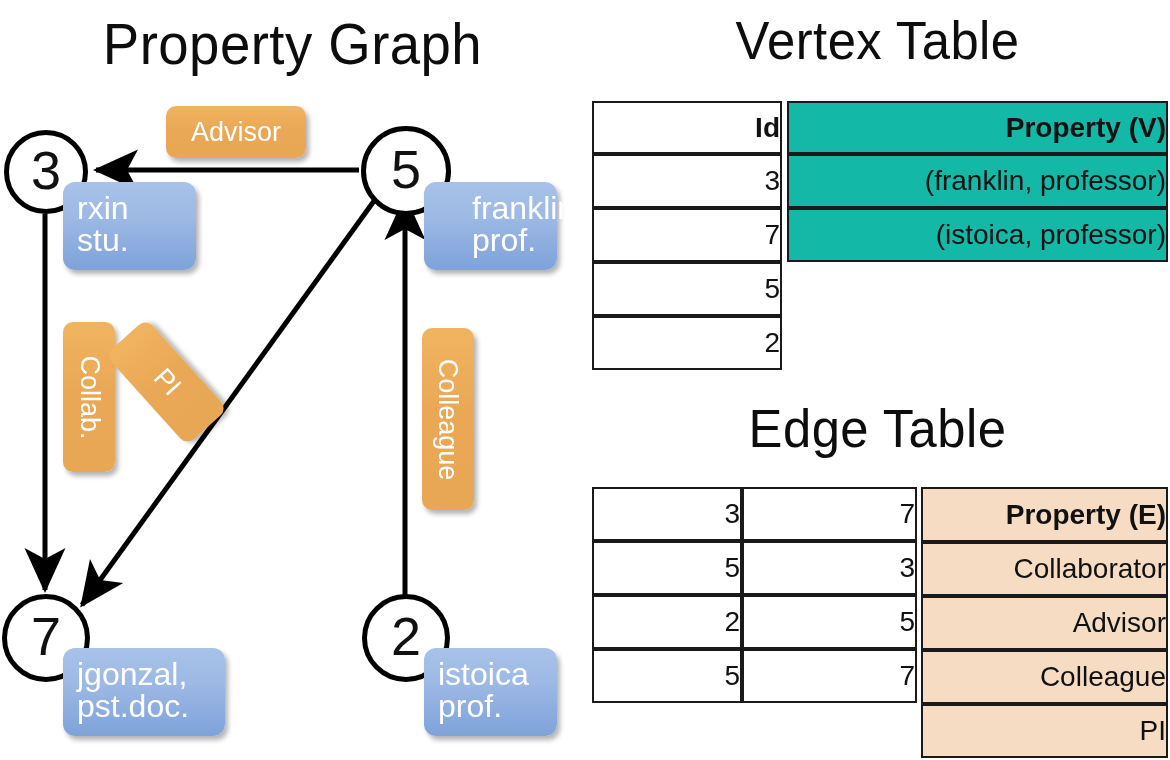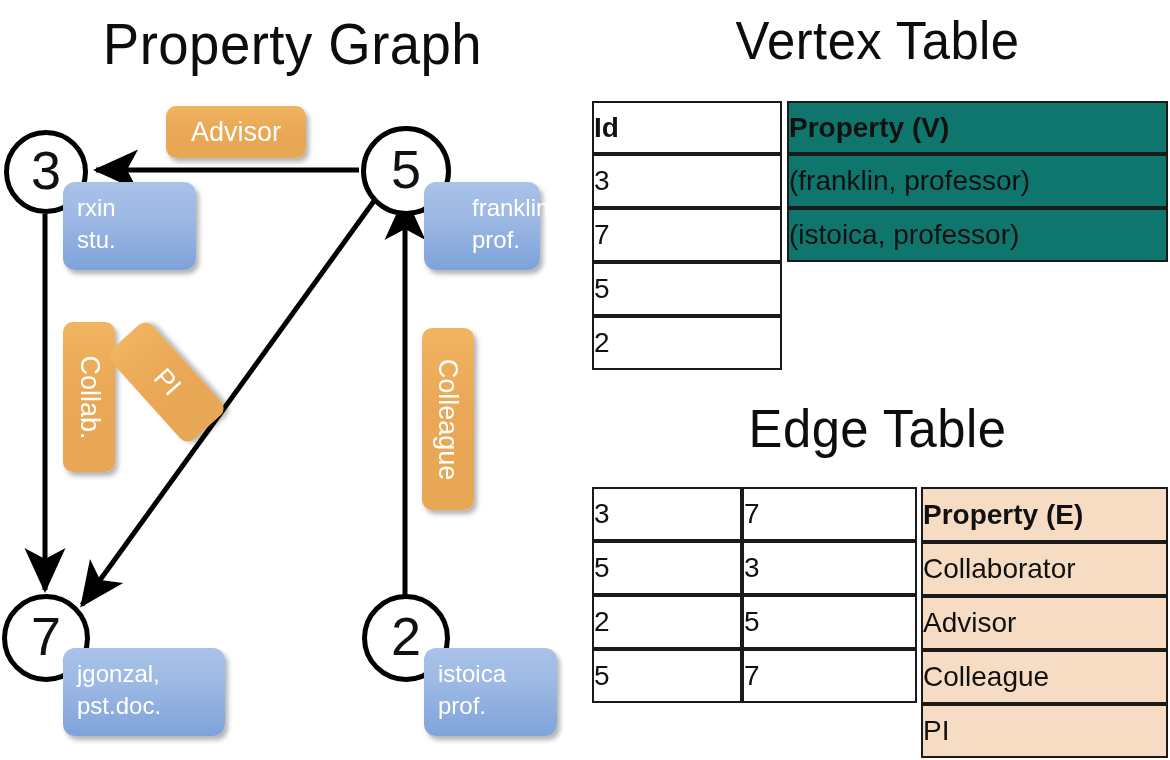--- a/index.html
+++ b/index.html
@@ -37,21 +37,21 @@
     font-size:54px;color:#111;line-height:1;
   }
   .node span{position:relative;top:-2px;}
 
   
   .vbox{
     position:absolute;border-radius:12px;
     background:linear-gradient(180deg,#a8c2e8 0%,#9db9e4 40%,#7ea2da 100%);
     box-shadow:3px 4px 5px rgba(0,0,0,0.30);
     color:#ffffff;font-family:"Liberation Sans", sans-serif;font-weight:300;
-    font-size:24px;line-height:32px;
+    font-size:32px;line-height:32px;
     padding:10px 14px;box-sizing:border-box;
   }
 
   
   .ebox{
     position:absolute;border-radius:10px;
     background:linear-gradient(180deg,#f0b460 0%,#eaa856 45%,#e8a755 100%);
     box-shadow:3px 4px 5px rgba(0,0,0,0.30);
     color:#ffffff;font-family:"Liberation Sans", sans-serif;font-weight:300;
     font-size:27px;line-height:1;
@@ -59,26 +59,26 @@
     box-sizing:border-box;
   }
   .ebox.vert > span{ display:block; transform:rotate(90deg); white-space:nowrap;}
   .ebox.rot > span{ display:block; transform:rotate(90deg); white-space:nowrap;}
 
   
   .tbl{position:absolute;border-collapse:separate;border-spacing:0;}
   .tbl td{
     border:2px solid #1a1a1a;
     font-family:"Liberation Sans", sans-serif;font-weight:300;
-    font-size:28px;color:#111;text-align:left;
+    font-size:28px;color:#111;text-align:right;
     padding:0;box-sizing:border-box;
     white-space:nowrap;
   }
   .tbl td.hd{font-weight:700;}
-  .blue{background:#0f766e;}
+  .blue{background:#14b8a6;}
   .peach{background:#f5dcc3;}
   .plain{background:#ffffff;}
 </style>
 </head>
 <body>
 
 <div class="page">
 
   <div class="title" id="title-pg">Property Graph</div>
   <div class="title" id="title-vt">Vertex Table</div>
@@ -129,21 +129,21 @@
     </div>
     <div class="node" style="left:362px;top:516px;width:88px;height:88px;">
       <span>2</span>
     </div>
 
     <div class="vbox" style="left:63px;top:104px;width:133px;height:88px;">
       <div>rxin</div>
       <div>stu.</div>
     </div>
 
-    <div class="vbox" style="left:424px;top:104px;width:116px;height:88px;padding-left:48px;">
+    <div class="vbox" style="left:424px;top:104px;width:133px;height:88px;padding-left:48px;">
       <div>franklin,</div>
       <div>prof.</div>
     </div>
 
     <div class="vbox" style="left:63px;top:570px;width:162px;height:88px;">
       <div>jgonzal,</div>
       <div>pst.doc.</div>
     </div>
 
     <div class="vbox" style="left:424px;top:570px;width:133px;height:88px;">

